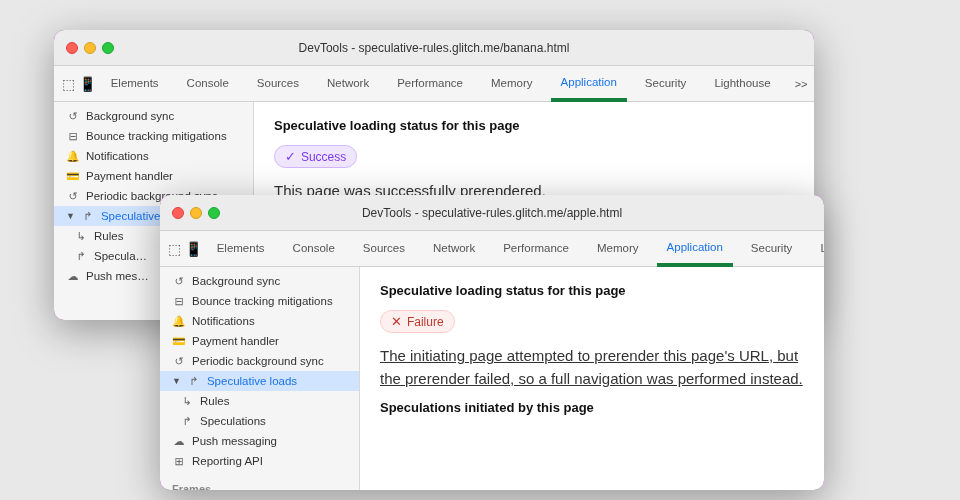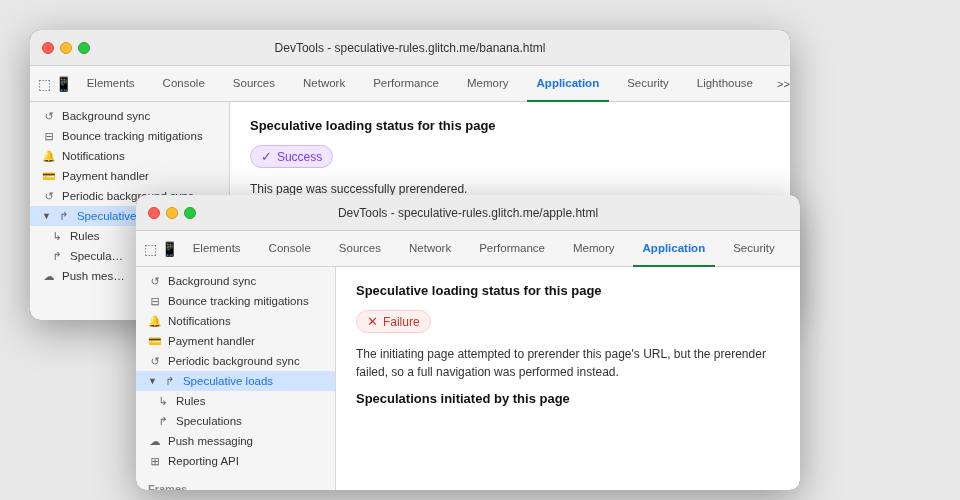--- a/index.html
+++ b/index.html
@@ -15,20 +15,21 @@
       justify-content: center;
       position: relative;
     }
 
     .window {
       background: #a21caf;
       border-radius: 10px;
       box-shadow: 0 10px 40px rgba(0,0,0,0.35);
       overflow: hidden;
       position: absolute;
+      margin-left: 24px;
     }
 
     .window-1 {
       width: 760px;
       height: 290px;
       top: 30px;
       left: 30px;
       z-index: 1;
     }
 
@@ -111,22 +112,21 @@
       align-items: center;
       font-size: 11.5px;
       color: #555;
       cursor: pointer;
       border-bottom: 2px solid transparent;
       white-space: nowrap;
     }
 
     .tab.active {
       color: #1a73e8;
-      border-bottom: 2px solid #15803d;
-      font-weight: bold;
+      border-bottom: 4px solid #15803d;
     }
 
     .tab-more {
       padding: 0 6px;
       color: #555;
       font-size: 11px;
       cursor: pointer;
     }
 
     .toolbar-right {
@@ -223,24 +223,25 @@
       background: #fff0f0;
       color: #c0392b;
       border: 1px solid #ffcccc;
     }
 
     .badge-icon {
       font-size: 13px;
     }
 
     .description-text {
-      font-size: 12px;
+      font-size: 15px;
       color: #333;
       line-height: 1.5;
       margin-bottom: 10px;
+      text-decoration: underline;
     }
 
     .failure-reason-title {
       font-size: 13px;
       font-weight: 600;
       color: #111;
       margin-bottom: 6px;
     }
 
     .speculations-title {

